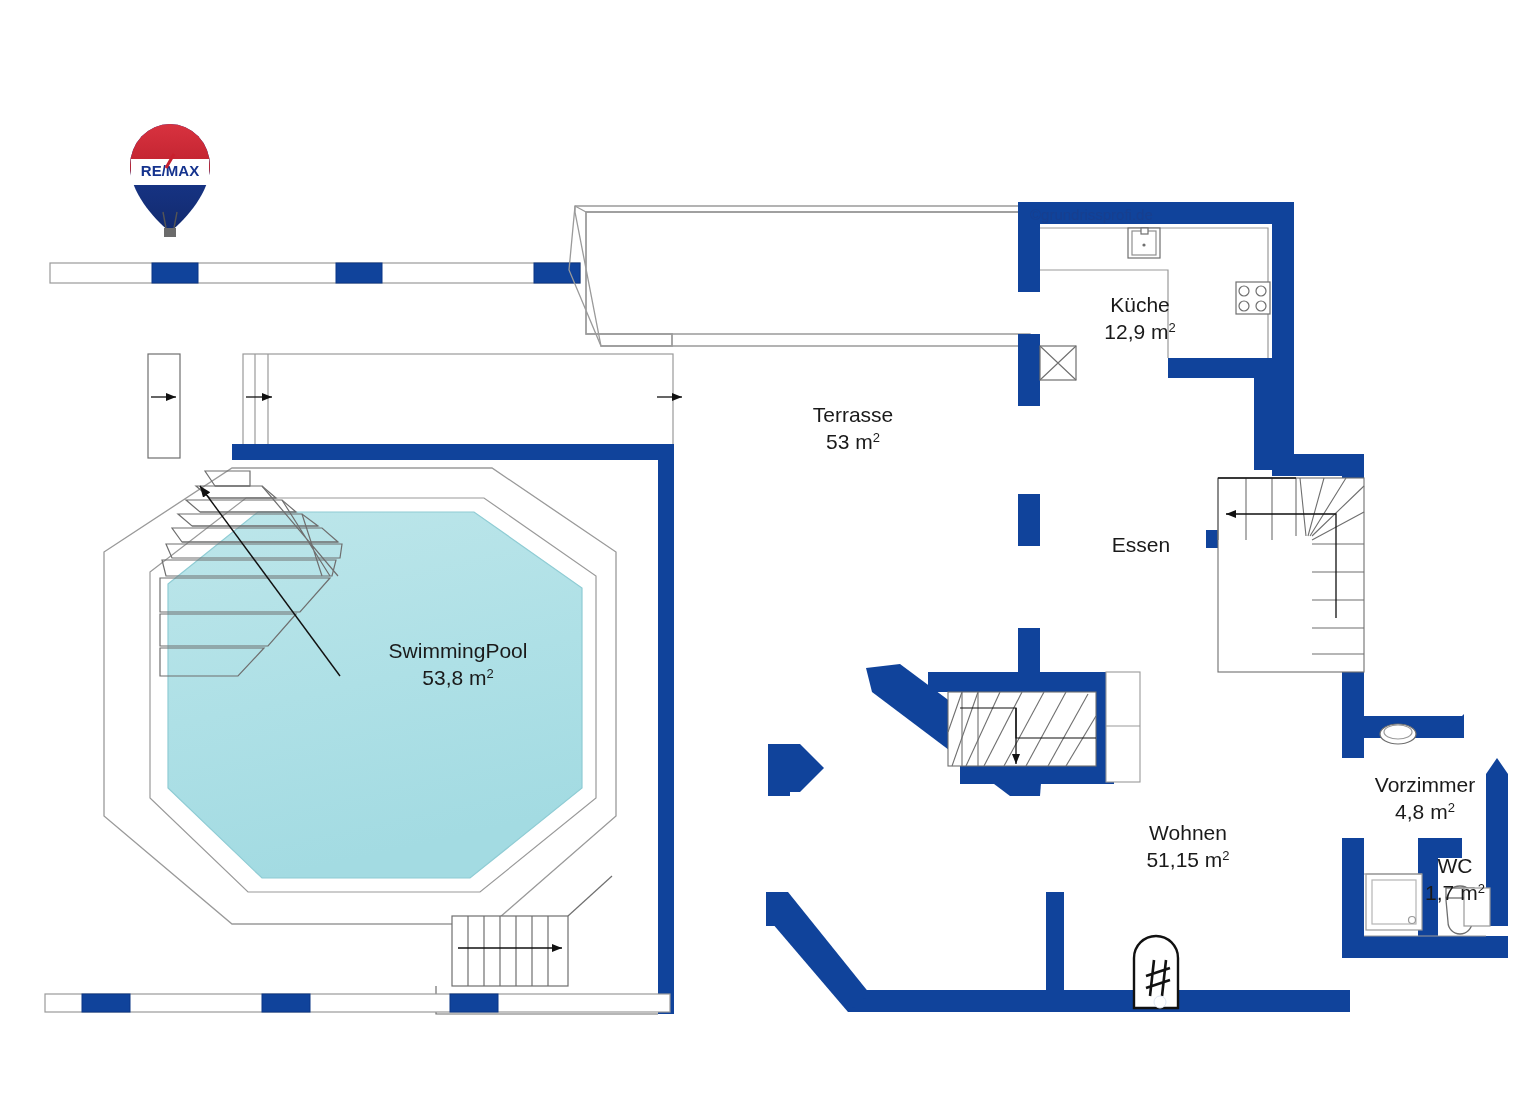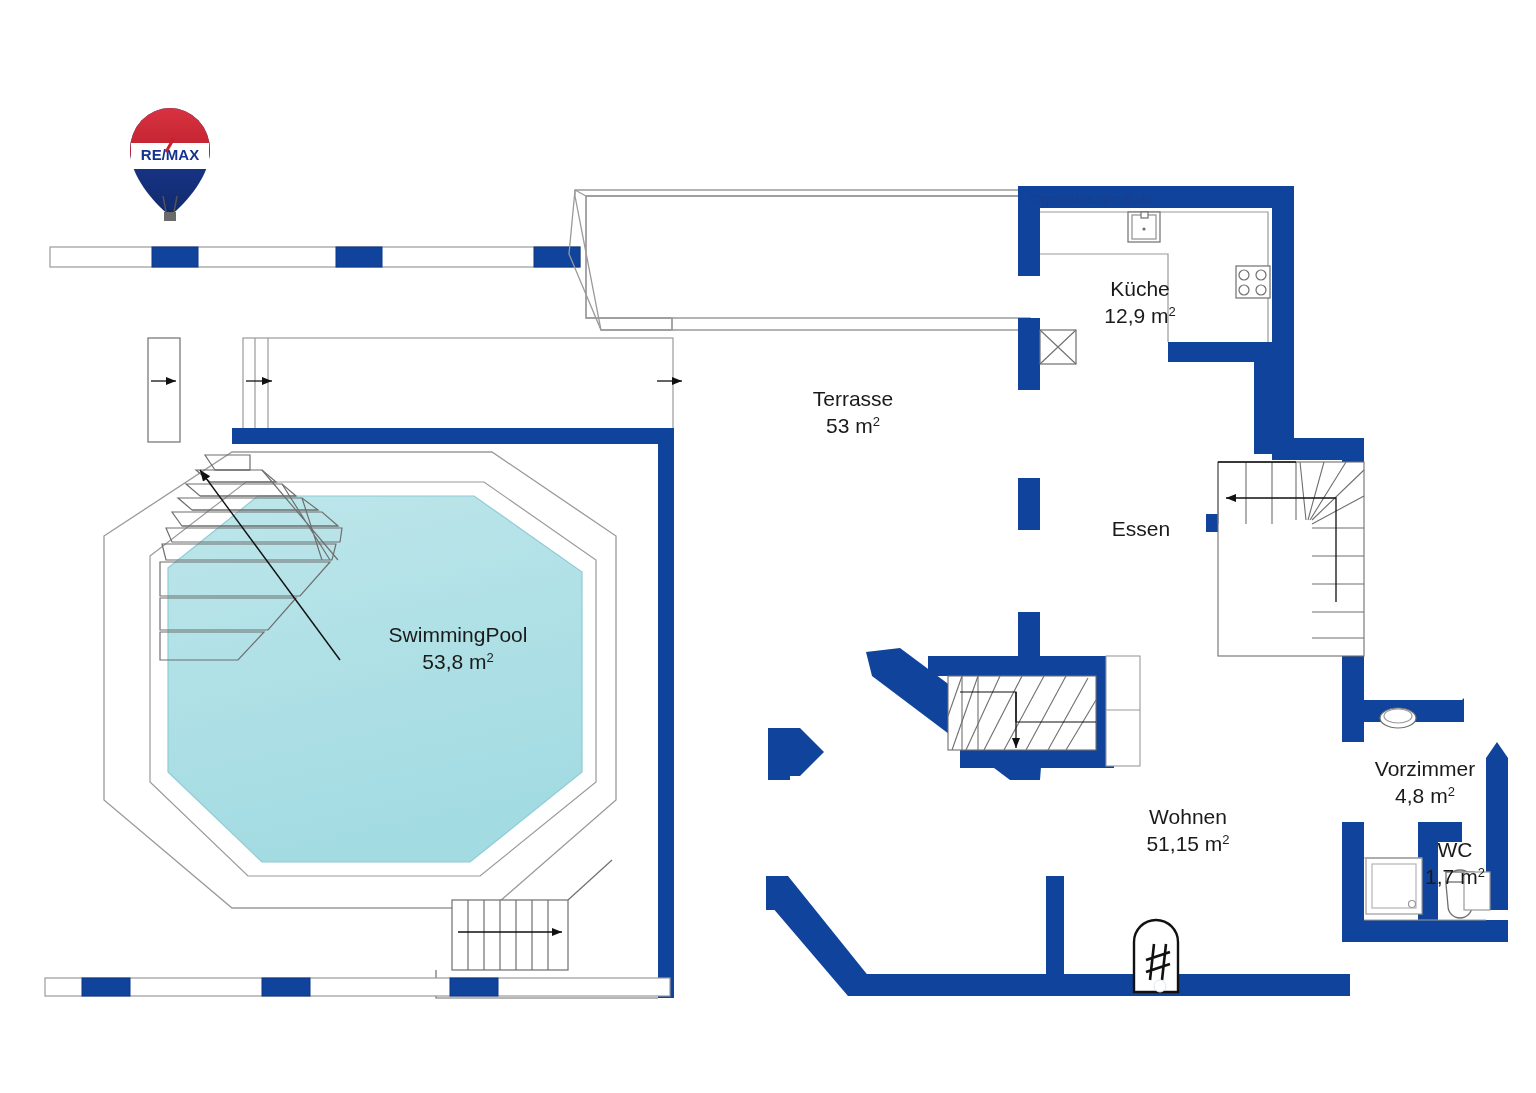--- a/index.html
+++ b/index.html
@@ -10,21 +10,21 @@
   }
   body {
     width: 1536px;
     height: 1093px;
     position: relative;
     overflow: hidden;
     font-family: "Liberation Sans", sans-serif;
   }
   #plan-root {
     position: absolute;
-    left: 0; top: 0;
+    left: 0; top: 16px;
     width: 1536px;
     height: 775px;
   }
   svg.floorplan {
     display: block;
     width: 1536px;
     height: 1093px;
   }
   .room-label {
     font-family: "Liberation Sans", sans-serif;

